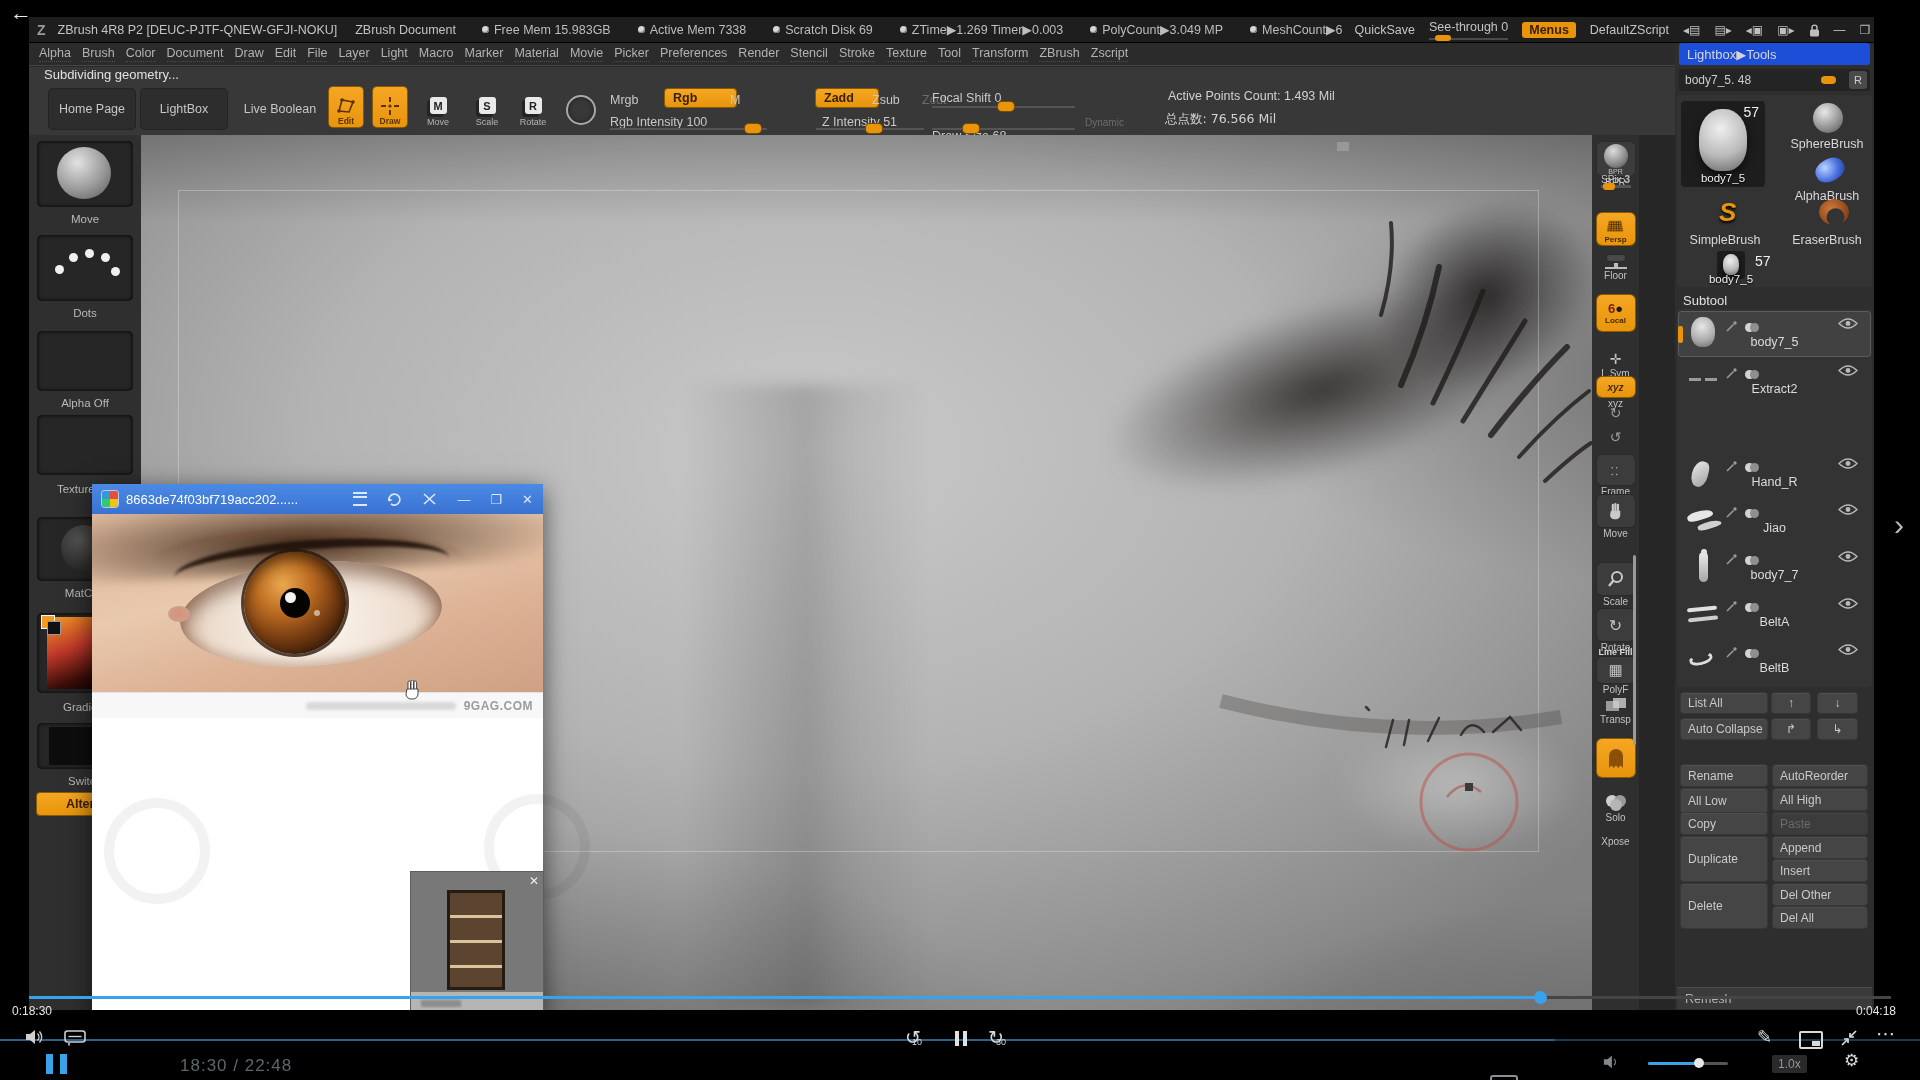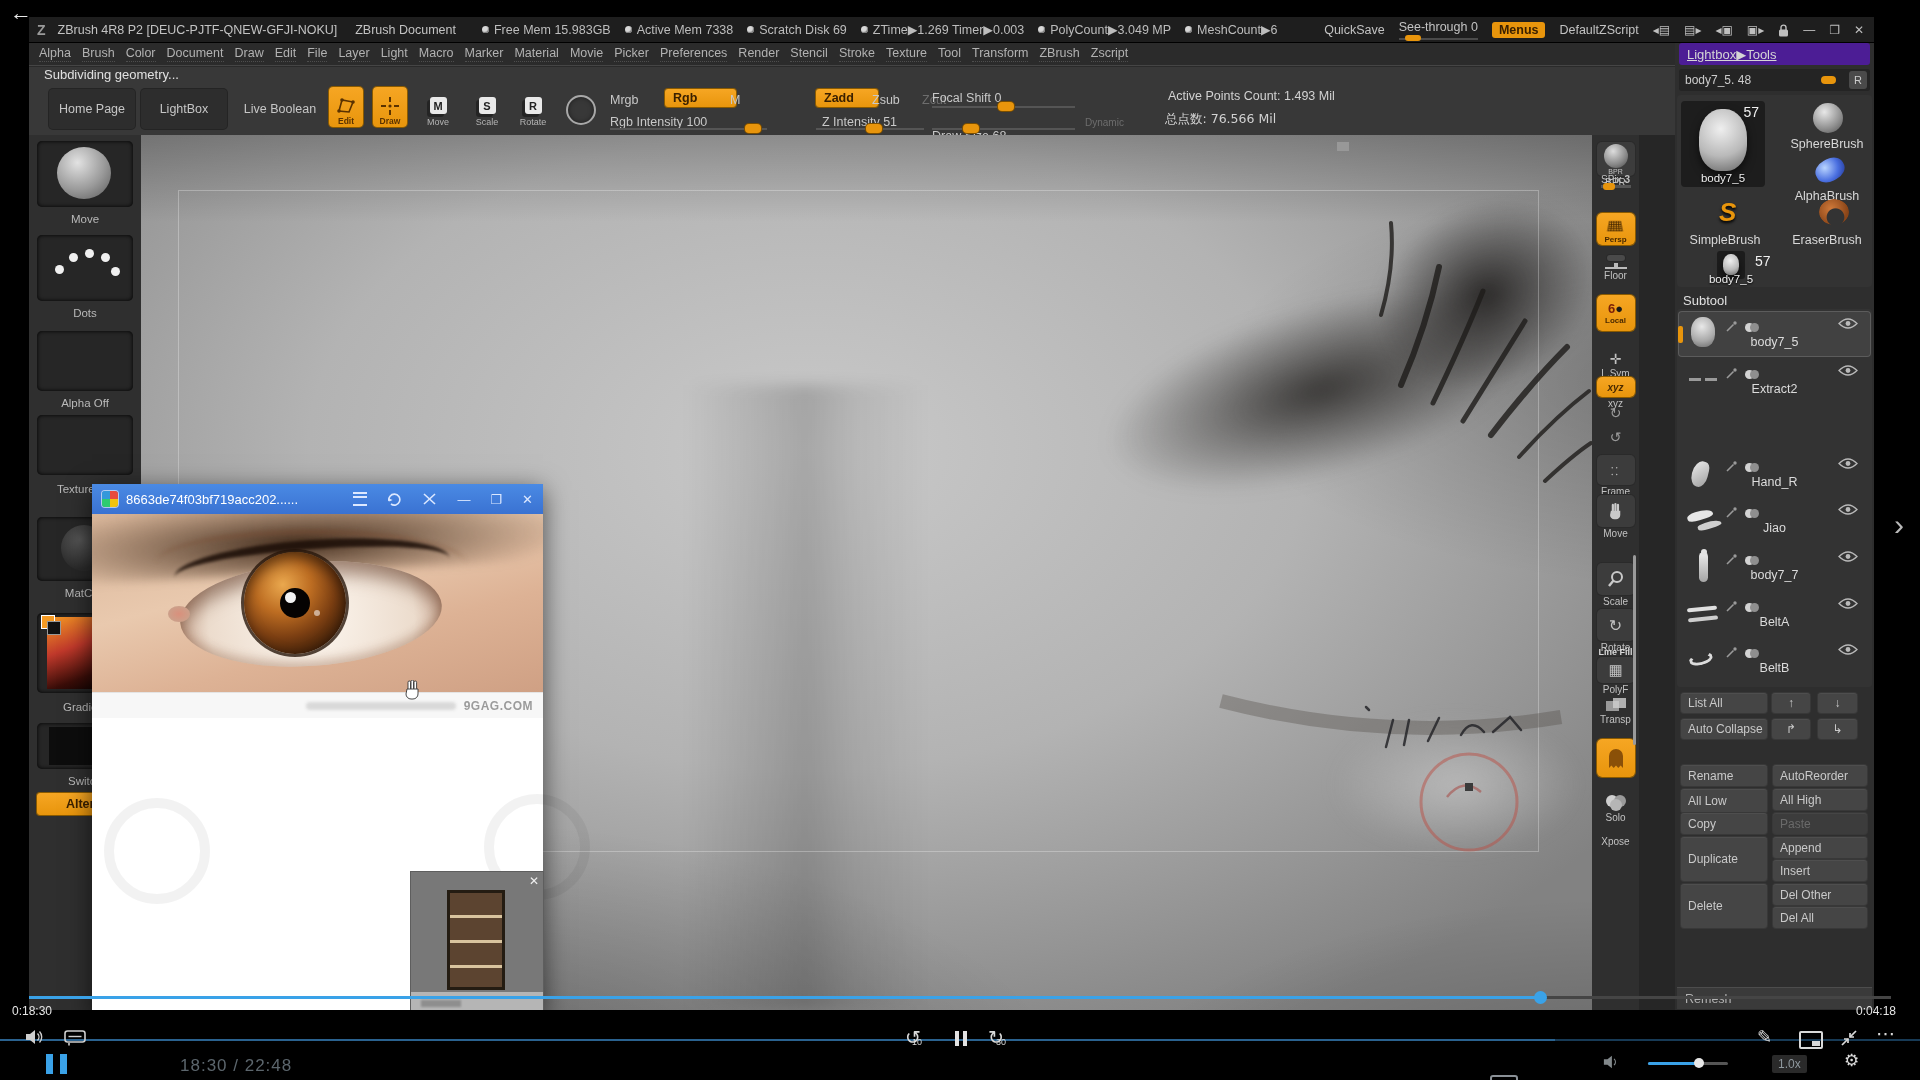--- a/index.html
+++ b/index.html
@@ -66,22 +66,22 @@
   
   .shelfcol{left:1563px;top:118px;width:47px;height:875px;background:#2f2f2f;}
   .shelfgap{left:1610px;top:118px;width:36px;height:875px;background:#262626;}
   .sb{left:1566px;width:41px;display:flex;flex-direction:column;align-items:center;color:#c2c2c2;font-size:10px;}
   .sb .bx{width:38px;border-radius:5px;background:#3c3c3c;box-shadow:0 0 0 1px #2a2a2a;display:flex;flex-direction:column;align-items:center;justify-content:center;}
   .sb .bx.on{background:linear-gradient(#f6a623,#e8950c);color:#4a2a00;box-shadow:0 0 0 1px #8a5a00;}
   .sb .lbl{margin-top:1px;}
   .scrollstrip{left:1604px;top:538px;width:3px;height:190px;background:#9a9a9a;border-radius:2px;}
   
   .rpanel{left:1646px;top:26px;width:199px;height:967px;background:#2e2e2e;}
-  .rp-head{left:1650px;top:26px;width:191px;height:22px;background:#4c1d95;border-radius:3px;color:#d5d5d5;font-size:13px;
-    display:flex;align-items:center;padding-left:8px;box-sizing:border-box;text-decoration:underline;}
+  .rp-head{left:1650px;top:26px;width:191px;height:22px;background:#1d4ed8;border-radius:3px;color:#d5d5d5;font-size:13px;
+    display:flex;align-items:center;padding-left:8px;box-sizing:border-box;}
   .rp-slider{left:1650px;top:52px;width:191px;height:22px;background:#242424;border-radius:3px;color:#cccccc;font-size:12px;
     display:flex;align-items:center;padding-left:6px;box-sizing:border-box;position:absolute;}
   .rp-slider .kn{position:absolute;right:34px;top:7px;width:15px;height:8px;border-radius:4px;background:#e8950c;}
   .rp-slider .rb{position:absolute;right:3px;top:2px;width:18px;height:18px;background:#4a4a4a;border-radius:3px;color:#ccc;
     display:flex;align-items:center;justify-content:center;font-size:11px;}
   .toolarea{left:1648px;top:78px;width:195px;height:192px;background:#333;border-radius:4px;}
   .bigthumb{left:1652px;top:84px;width:84px;height:86px;background:#1d1d1d;border-radius:4px;overflow:hidden;}
   .headshape{position:absolute;left:18px;top:8px;width:48px;height:62px;border-radius:46% 46% 42% 42%;
     background:radial-gradient(circle at 45% 32%, #efefef, #b9b9b9 55%, #6d6d6d 95%);box-shadow:0 4px 8px rgba(0,0,0,.6);}
   .badge57{color:#f0f0f0;font-size:14px;}
@@ -186,21 +186,21 @@
 
 <div id="stage">
   <div class="abs" style="left:10px;top:0px;font-size:22px;color:#e8e8e8;">←</div>
 
   <div id="video" class="abs">
 
     <div class="abs zb-titlebar">
       <span class="zb-logo">Z</span>
       <span>ZBrush 4R8 P2 [DEUC-PJTF-QNEW-GFJI-NOKU]</span>
       <span style="margin-left:6px;">ZBrush Document</span>
-      <span id="tb-stats" style="display:flex;gap:14px;margin-left:14px;">
+      <span id="tb-stats" style="display:flex;gap:27px;margin-left:14px;">
           <div class="stat">
             <span class="dot"></span>
             <span>Free Mem 15.983GB</span>
           </div>
           <div class="stat">
             <span class="dot"></span>
             <span>Active Mem 7338</span>
           </div>
           <div class="stat">
             <span class="dot"></span>

